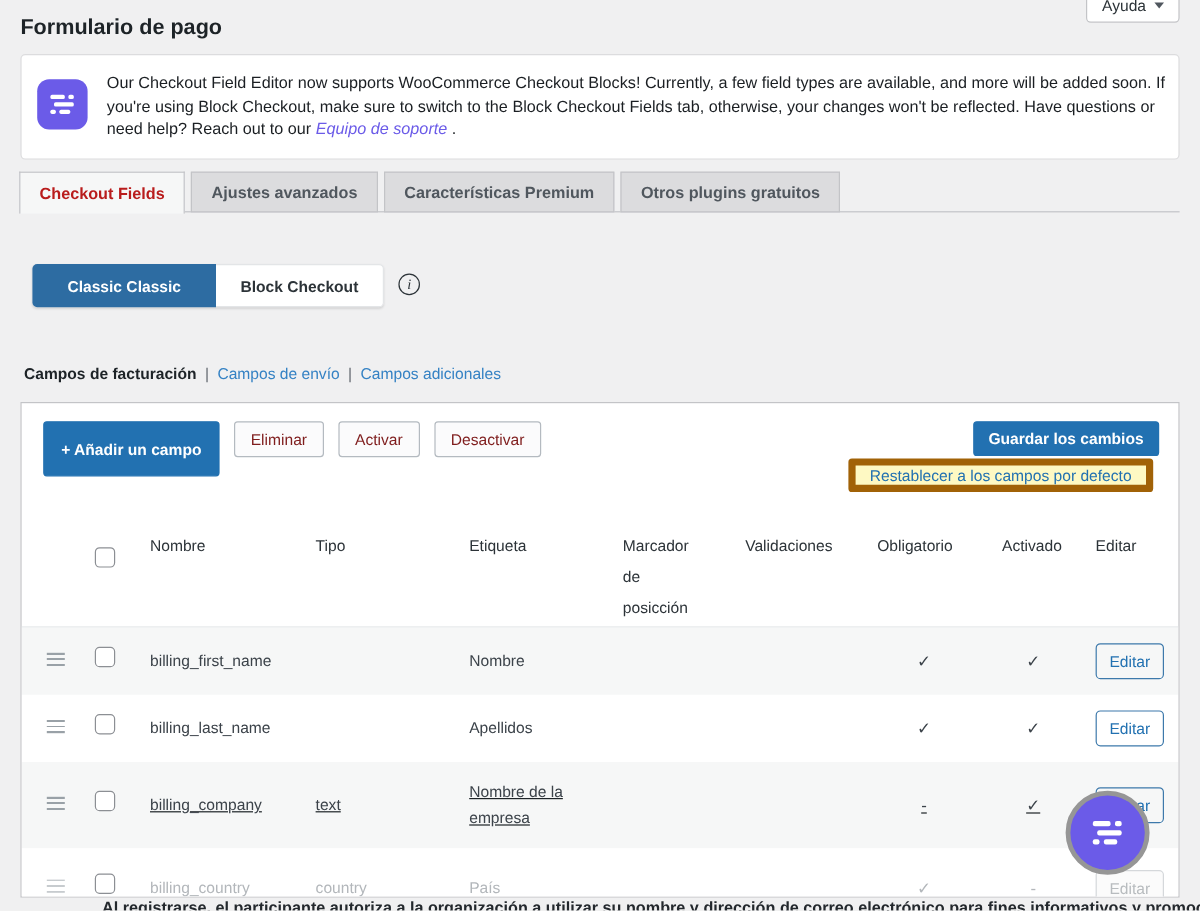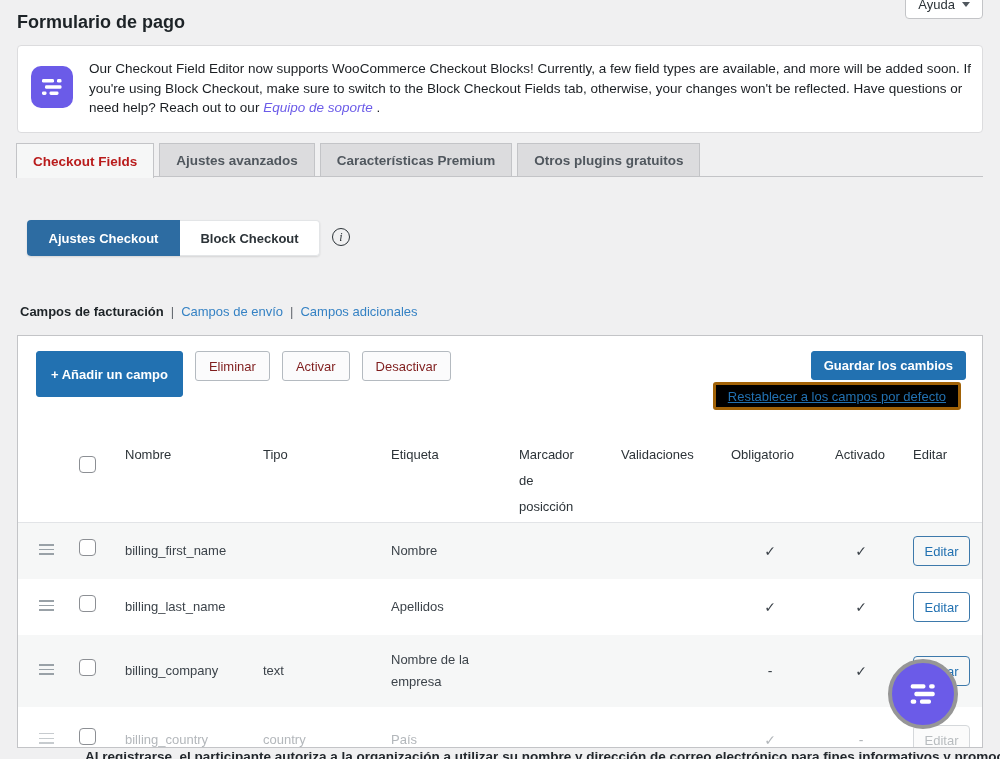--- a/index.html
+++ b/index.html
@@ -46,35 +46,35 @@
     border:1px solid #c3c4c7; overflow:hidden; }
 
   .btn { border-radius:3px; font-size:13px; cursor:pointer; display:inline-flex; align-items:center; justify-content:center; }
   .btn-primary { background:#2271b1; border:1px solid #2271b1; color:#fff; font-weight:600; }
   .btn-secondary { background:#fbfbfc; border:1px solid #b4bac0; color:#7f1d1d; }
 
   .toolbar-left { position:absolute; left:18px; top:15px; display:flex; gap:12px; }
   .btn-add { height:46px; padding:0 14px; }
   .btn-bulk { height:30px; padding:0 13px; }
   .btn-save { position:absolute; right:16px; top:15px; height:29px; padding:0 12px; }
-  .btn-reset { position:absolute; right:21px; top:46px; height:28px; padding:0 12px; background:#000000;
-    border:3px solid #a16207; color:#2271b1;text-decoration:underline; }
+  .btn-reset { position:absolute; right:21px; top:46px; height:28px; padding:0 12px; background:#fef9c3;
+    border:6px solid #a16207; color:#2271b1; }
 
   .tbl { position:absolute; left:0; top:90px; width:964px; }
   .tr { display:grid; grid-template-columns:48px 46px 138px 128px 128px 102px 110px 104px 78px auto; align-items:center; }
   .thead { height:97px; align-items:start; border-bottom:1px solid #e2e4e7; }
   .thead .th { padding-top:16px; font-size:13px; color:#2c3338; line-height:26px; }
   .th, .td { padding-left:13px; }
   .th-marcador { max-width:83px; }
   .cell-center { text-align:center; padding-left:0; }
   .hdr-check { margin-top:14px; margin-left:13px; }
 
   .row-1 { height:56px; background:#f6f7f7; }
   .row-2 { height:56px; background:#fff; }
-  .row-3 { height:72px; background:#f6f7f7; }
+  .row-3 { height:72px; background:#f6f7f7;text-decoration:underline; }
   .row-4 { height:66px; background:#fff; }
   .td { font-size:13px; color:#3c434a; line-height:22px; }
   .check { font-size:14px; color:#3c434a; }
   .row-disabled .td, .row-disabled .check { color:#b3b7bb; }
 
   .checkbox { width:17px; height:17px; appearance:none; -webkit-appearance:none; background:#fff;
     border:1px solid #8c8f94; border-radius:4px; cursor:pointer; margin-left:13px; }
 
   .drag-handle { width:15px; height:11px; margin-left:21px; cursor:grab;
     background:linear-gradient(#99a1a7 0 1.5px,transparent 1.5px 4.7px,#99a1a7 4.7px 6.2px,transparent 6.2px 9.4px,#99a1a7 9.4px 11px); }
@@ -118,21 +118,21 @@
 
   <div class="tabs">
     <div class="tab active">Checkout Fields</div>
     <div class="tab">Ajustes avanzados</div>
     <div class="tab">Características Premium</div>
     <div class="tab">Otros plugins gratuitos</div>
   </div>
   <div class="tabs-divider"></div>
 
   <div class="toggle">
-    <div class="toggle-btn toggle-classic">Ajustes Checkout</div>
+    <div class="toggle-btn toggle-classic">Classic Classic</div>
     <div class="toggle-btn toggle-block">Block Checkout</div>
   </div>
   <div class="info-circle">i</div>
 
   <div class="subnav">
     <span class="subnav-current">Campos de facturación</span>
     <span class="subnav-sep">|</span>
     <a class="subnav-link">Campos de envío</a>
     <span class="subnav-sep">|</span>
     <a class="subnav-link">Campos adicionales</a>

